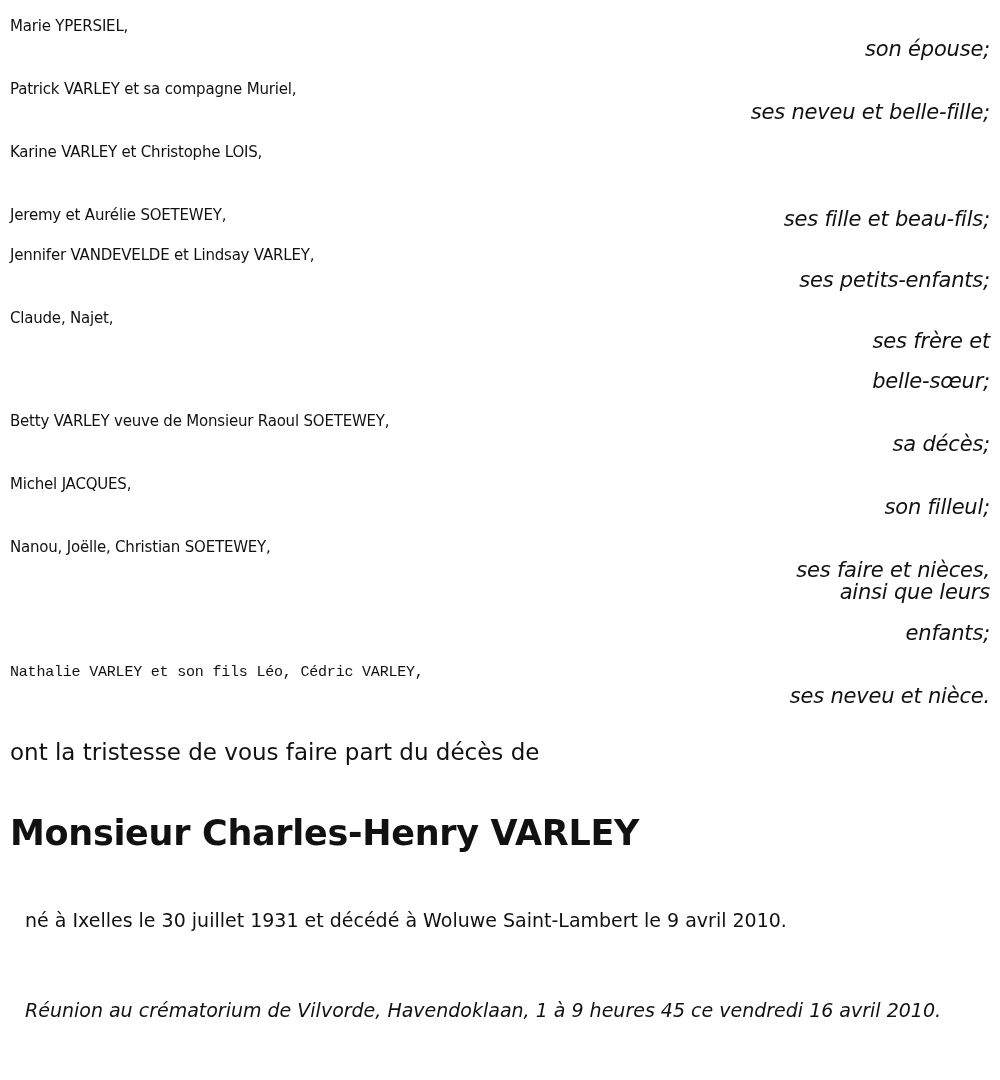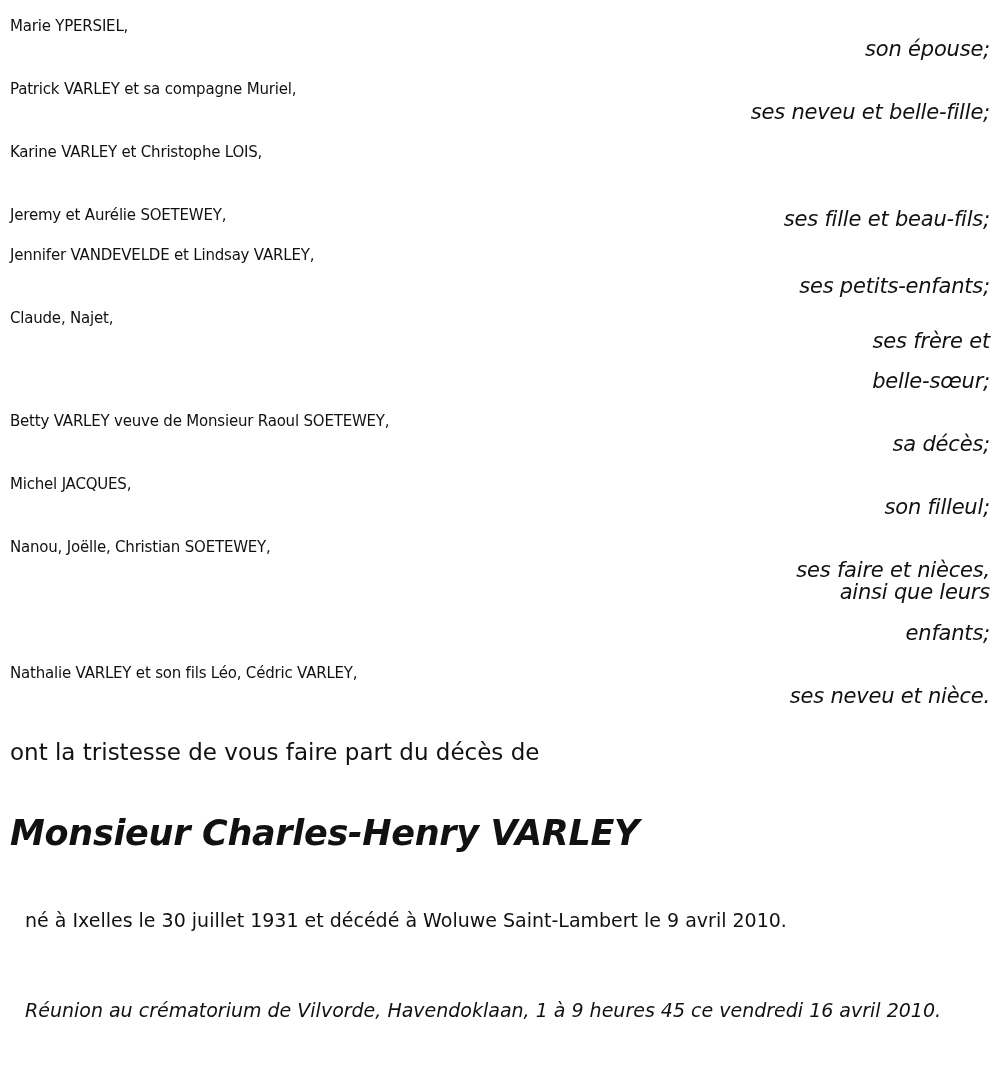--- a/index.html
+++ b/index.html
@@ -43,21 +43,20 @@
     }
     .deceased {
       position: absolute;
       left: 10px;
       top: 812px;
       font-size: 35px;
       line-height: 42px;
       font-weight: bold;
       white-space: nowrap;
       letter-spacing: -0.3px;
-      font-style: italic;
     }
     .para {
       position: absolute;
       left: 25px;
       width: 985px;
       font-size: 19px;
       line-height: 40px;
     }
   </style>
 </head>
@@ -67,38 +66,38 @@
 <div class="rel" style="top:37px;">son épouse;</div>
 
 <div class="name" style="top:75px;">Patrick VARLEY et sa compagne Muriel,</div>
 <div class="rel" style="top:100px;">ses neveu et belle-fille;</div>
 
 <div class="name" style="top:138px;">Karine VARLEY et Christophe LOIS,</div>
 <div class="rel" style="top:163px;margin-top:44px;">ses fille et beau-fils;</div>
 
 <div class="name" style="top:201px;">Jeremy et Aurélie SOETEWEY,</div>
 <div class="name" style="top:241px;">Jennifer VANDEVELDE et Lindsay VARLEY,</div>
-<div class="rel" style="top:274px;">ses petits-enfants;</div>
+<div class="rel" style="top:268px;">ses petits-enfants;</div>
 
 <div class="name" style="top:304px;">Claude, Najet,</div>
 <div class="rel" style="top:329px;">ses frère et</div>
 <div class="rel" style="top:369px;">belle-sœur;</div>
 
 <div class="name" style="top:407px;">Betty VARLEY veuve de Monsieur Raoul SOETEWEY,</div>
 <div class="rel" style="top:432px;">sa décès;</div>
 
 <div class="name" style="top:470px;">Michel JACQUES,</div>
 <div class="rel" style="top:495px;">son filleul;</div>
 
 <div class="name" style="top:533px;">Nanou, Joëlle, Christian SOETEWEY,</div>
 <div class="rel" style="top:558px;">ses faire et nièces,</div>
 <div class="rel" style="top:580px;">ainsi que leurs</div>
 <div class="rel" style="top:621px;">enfants;</div>
 
-<div class="name" style="top:659px;">Nathalie VARLEY et son fils Léo, Cédric VARLEY,</div>
+<div class="name" style="top:659px;font-family:Liberation Mono, monospace;">Nathalie VARLEY et son fils Léo, Cédric VARLEY,</div>
 <div class="rel" style="top:684px;text-align:right;">ses neveu et nièce.</div>
 
 <div class="intro">ont la tristesse de vous faire part du décès de</div>
 
 <div class="deceased">Monsieur Charles-Henry VARLEY</div>
 
 <div class="para" style="top:900px;">né à Ixelles le 30 juillet 1931 et décédé à Woluwe Saint-Lambert le 9 avril 2010.</div>
 
 <div class="para" style="top:990px;font-style:italic;">Réunion au crématorium de Vilvorde, Havendoklaan, 1 à 9 heures 45 ce vendredi 16 avril 2010.</div>
 

